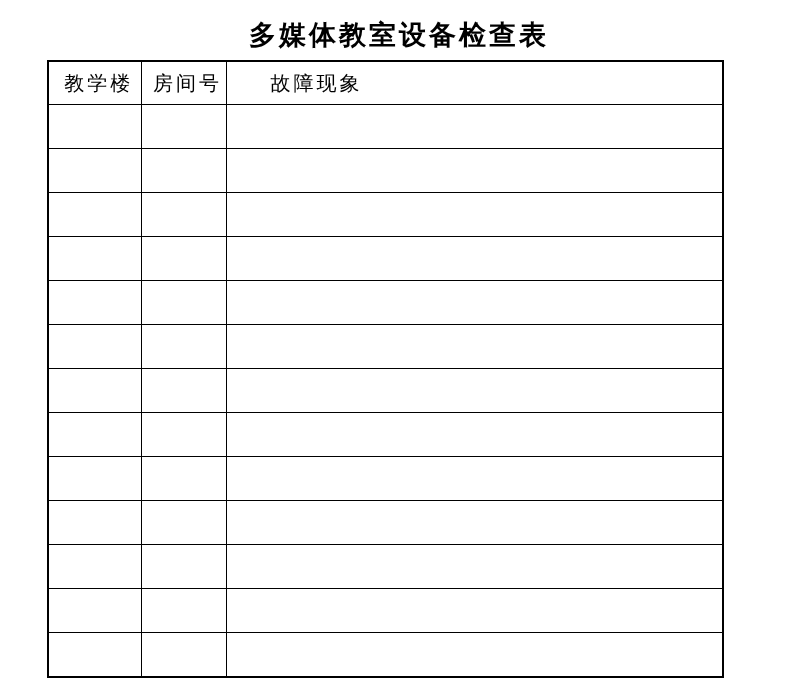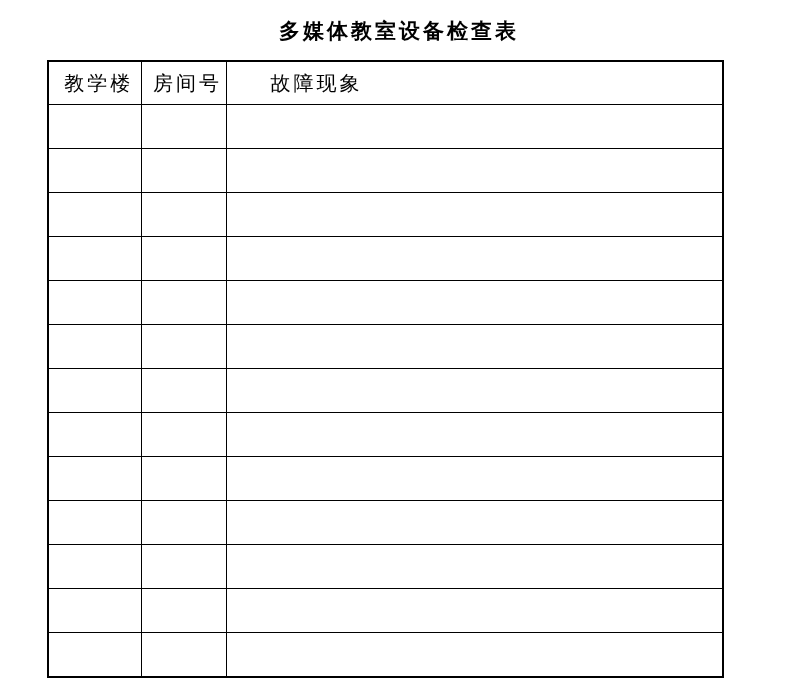--- a/index.html
+++ b/index.html
@@ -16,21 +16,21 @@
     color: #000000;
   }
   .doc-title {
     position: absolute;
     top: 17px;
     left: 0;
     width: 784px;
     padding-left: 14px;
     box-sizing: border-box;
     text-align: center;
-    font-size: 21px;
+    font-size: 27px;
     font-weight: bold;
     letter-spacing: 3px;
     white-space: nowrap;
   }
   .form-table {
     position: absolute;
     left: 47px;
     top: 60px;
     width: 675px;
     border-collapse: collapse;

